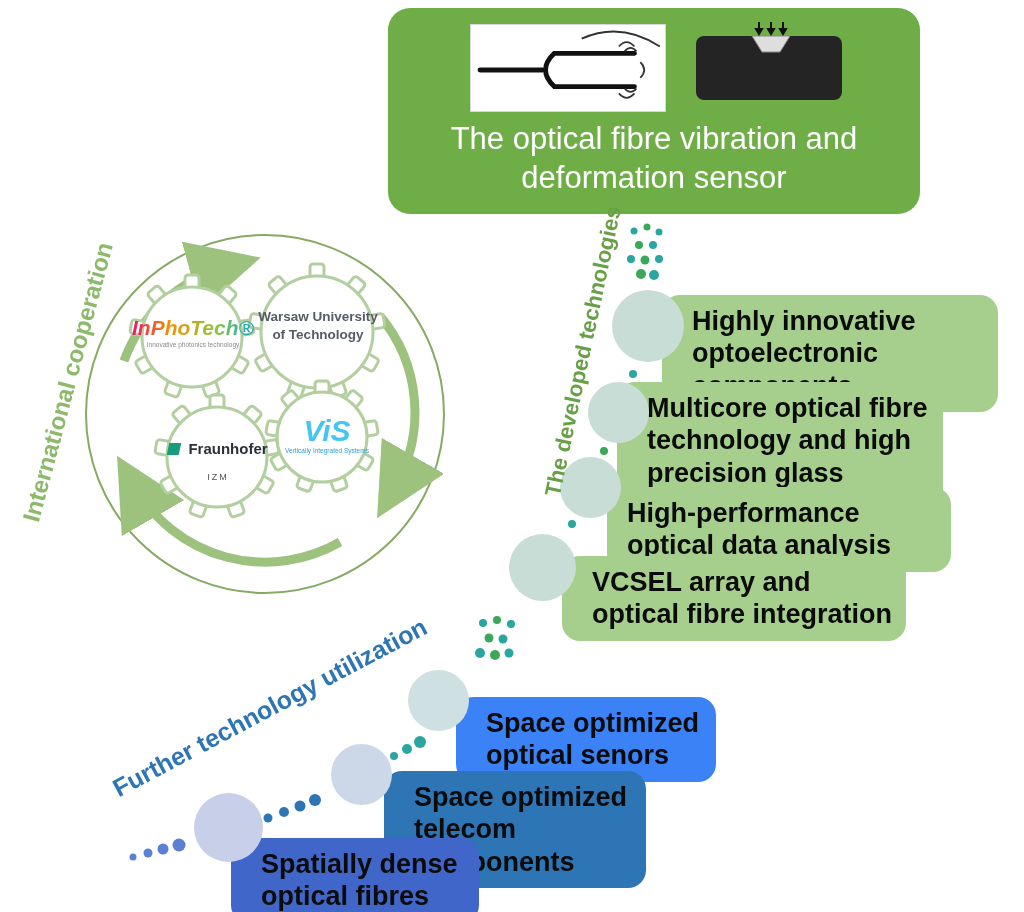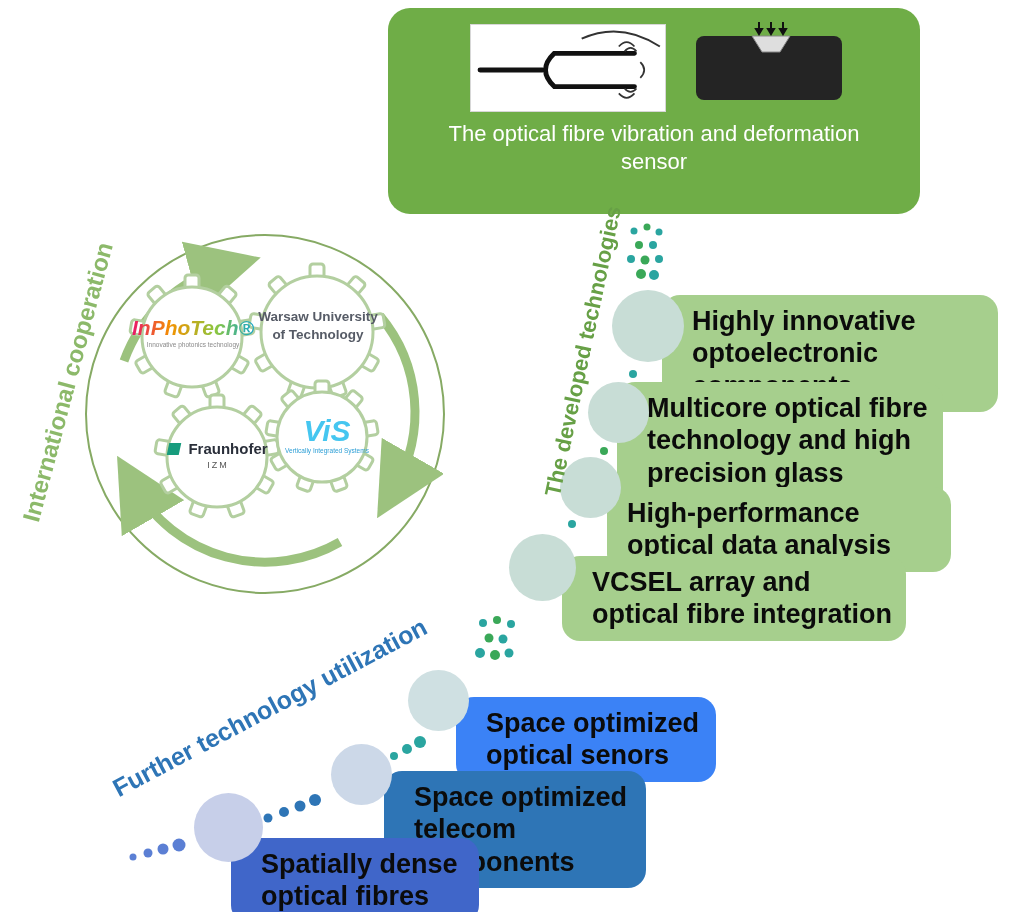--- a/index.html
+++ b/index.html
@@ -12,21 +12,21 @@
     position:absolute; left:388px; top:8px; width:532px; height:206px;
     background:#6fad47; border-radius:22px; z-index:2;
   }
   .fork-img {
     position:absolute; left:82px; top:16px; width:196px; height:88px;
     background:#fff; border:1px solid #d7d7d7; box-sizing:border-box;
   }
   .sensor-img { position:absolute; left:308px; top:12px; width:146px; height:84px; }
   .banner-title {
     position:absolute; top:112px; left:26px; width:480px; text-align:center;
-    color:#ffffff; font-size:22px; line-height:1.25; font-weight:400;
+    color:#ffffff; font-size:31px; line-height:1.25; font-weight:400;
   }
   
   .coop-circle {
     position:absolute; left:85px; top:234px; width:356px; height:356px;
     border:2px solid #86aa64; border-radius:50%; z-index:2;
   }
   .coop-circle svg.gears { position:absolute; left:0; top:0; }
   .logo { position:absolute; text-align:center; z-index:3; }
   .logo-inphotech { left:38px; top:80px; width:136px; }
   .inpho-name {
@@ -34,21 +34,21 @@
     background:linear-gradient(90deg,#e6007e,#f39200,#8cc63f,#00a0e3);
     -webkit-background-clip:text; background-clip:text; color:transparent;
     white-space:nowrap;
   }
   .inpho-sub { font-size:6.5px; color:#8a8a8a; margin-top:1px; }
   .logo-wut { left:168px; top:72px; width:126px; font-size:13.5px; font-weight:bold; color:#565b66; line-height:1.3; }
   .logo-fraunhofer { left:70px; top:204px; width:122px; }
   .fh-row { display:flex; align-items:center; justify-content:center; gap:8px;text-align:right; }
   .fh-square { width:12px; height:12px; background:#179c7d; transform:skewX(-12deg); }
   .fh-name { font-size:15px; font-weight:bold; color:#2a2f3a; }
-  .fh-sub { font-size:9px; color:#555; letter-spacing:2px; margin-top:3px; }
+  .fh-sub { font-size:9px; color:#555; letter-spacing:2px; margin-top:15px; }
   .logo-vis { left:190px; top:180px; width:100px; }
   .vis-name { font-size:30px; font-weight:bold; font-style:italic; color:#45c6f0; line-height:1; }
   .vis-sub { font-size:6.5px; color:#2d9fd6; margin-top:1px; }
   
   .coop-label {
     position:absolute; left:-100px; top:368px; width:336px; text-align:center;
     transform:rotate(-75deg); color:#8cb96a; font-size:24px; font-weight:bold; z-index:4;
     white-space:nowrap;
   }
   .dev-label {

